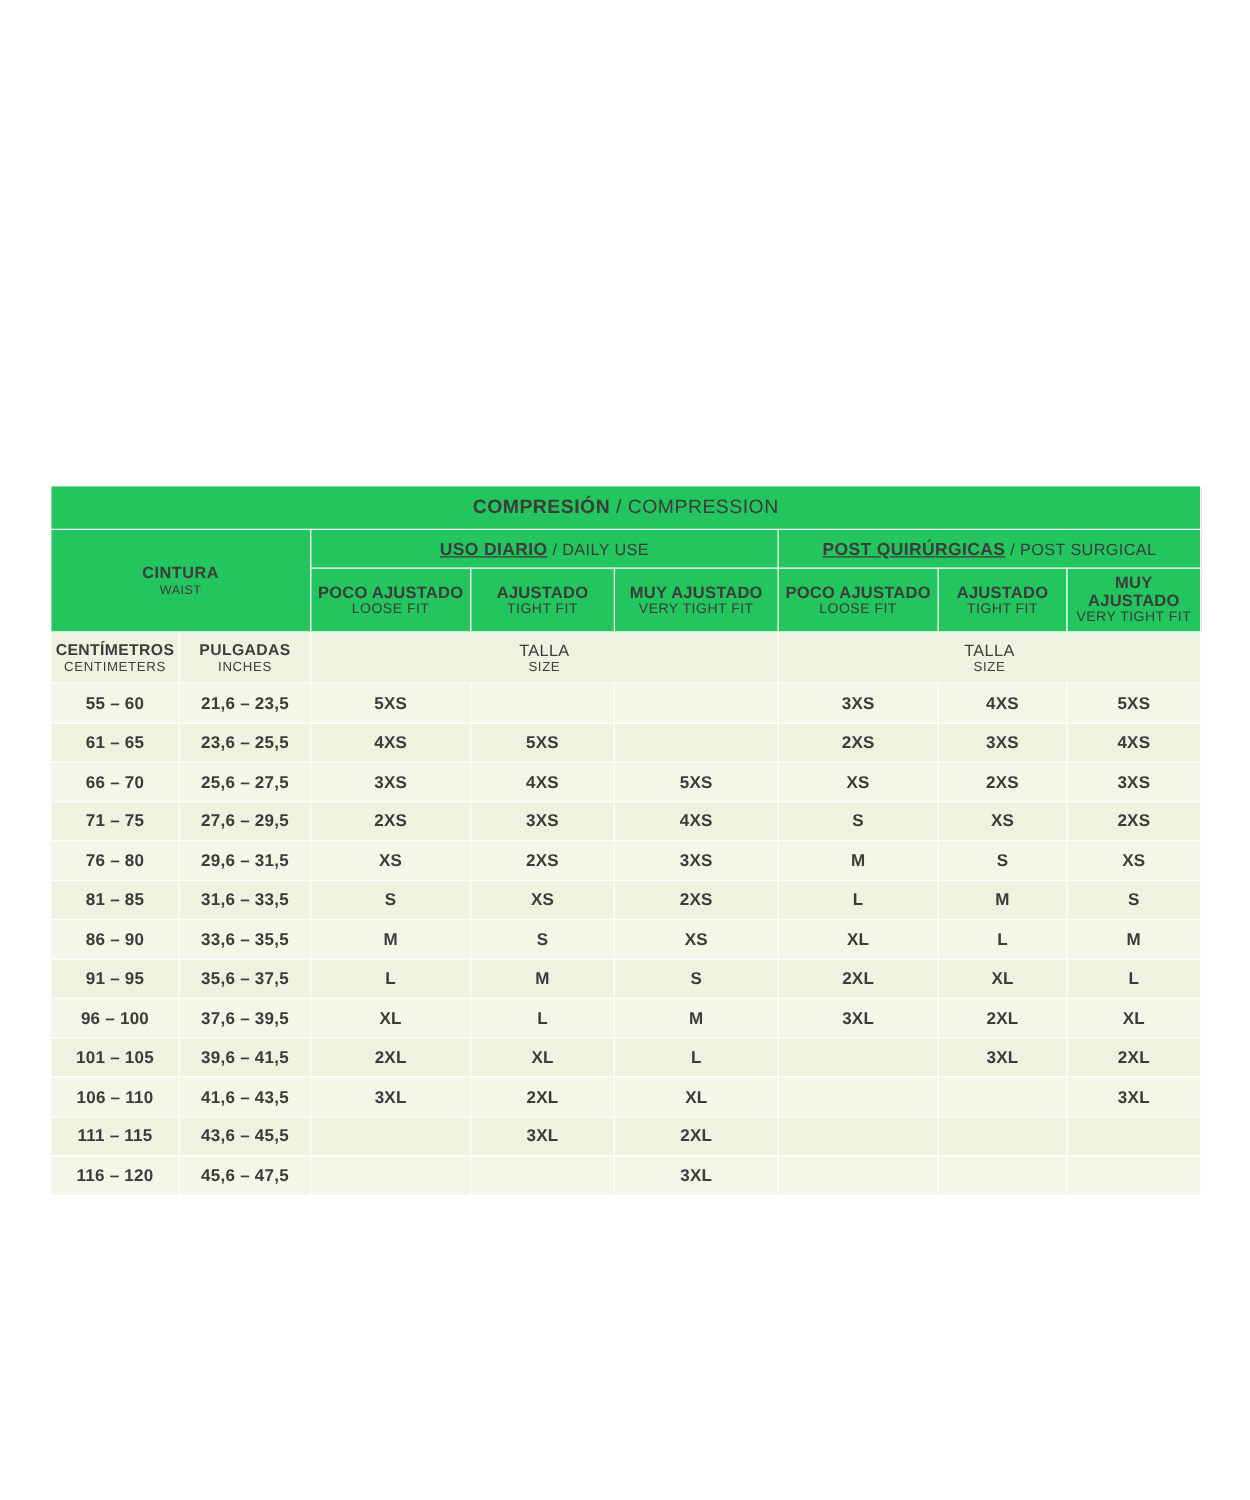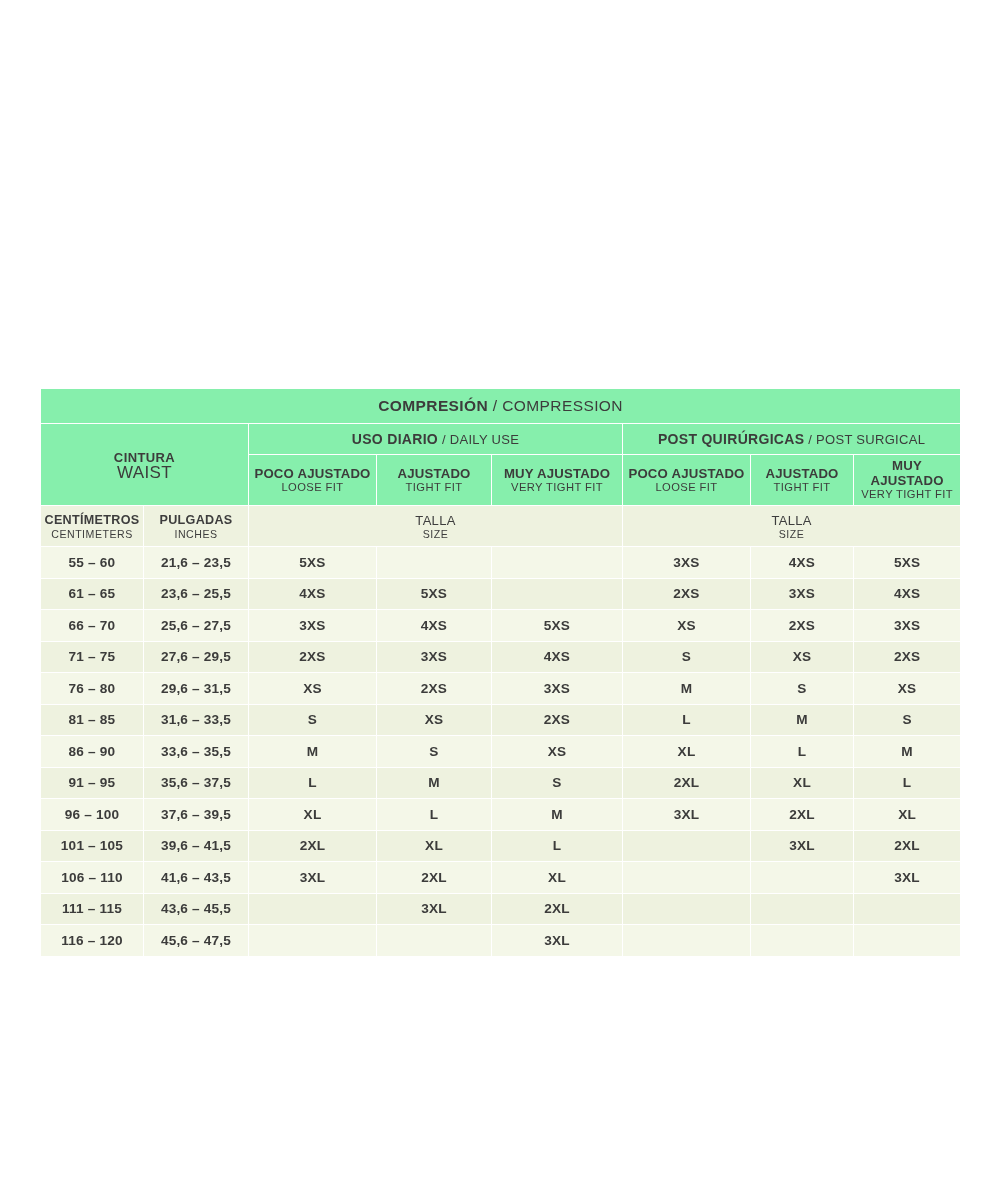--- a/index.html
+++ b/index.html
@@ -56,55 +56,55 @@
   col.c-cm    { width: 103px; }
   col.c-in    { width: 105px; }
   col.c-d1    { width: 128px; }
   col.c-d2    { width: 115px; }
   col.c-d3    { width: 131px; }
   col.c-p1    { width: 128px; }
   col.c-p2    { width: 103px; }
   col.c-p3    { width: 107px; }
 
   .hdr-green {
-    background: #86efac;
+    background: #22c55e;
     color: #3c3c3b;
   }
   .row-a { background: #f4f7e8; }
   .row-b { background: #eef2df; margin-top: 22px; }
 
   .compression-head {
     height: 34px;
     font-size: 15.5px;
     letter-spacing: 0.4px;
   }
   .compression-head .b { font-weight: 700; }
   .compression-head .n { font-weight: 400; }
 
   .grp-head {
     height: 30px;
     font-size: 14px;
     letter-spacing: 0.3px;
   }
-  .grp-head .b { font-weight: 700; }
+  .grp-head .b { font-weight: 700; text-decoration: underline; }
   .grp-head .n { font-weight: 400; font-size: 13px; margin-top: 48px; }
 
   .waist-cell {
     height: 62px;
   }
   .waist-cell .l1 {
     font-weight: 700;
     font-size: 13px;
     letter-spacing: 0.4px;
     display: block;
     line-height: 17px;
   }
   .waist-cell .l2 {
     font-weight: 400;
-    font-size: 17px;
+    font-size: 10px;
     letter-spacing: 0.4px;
     display: block;
     line-height: 14px;
   }
 
   .fit-cell {
     height: 32px;
     padding: 3px 0 4px 0 !important;
   }
   .fit-cell .l1 {

